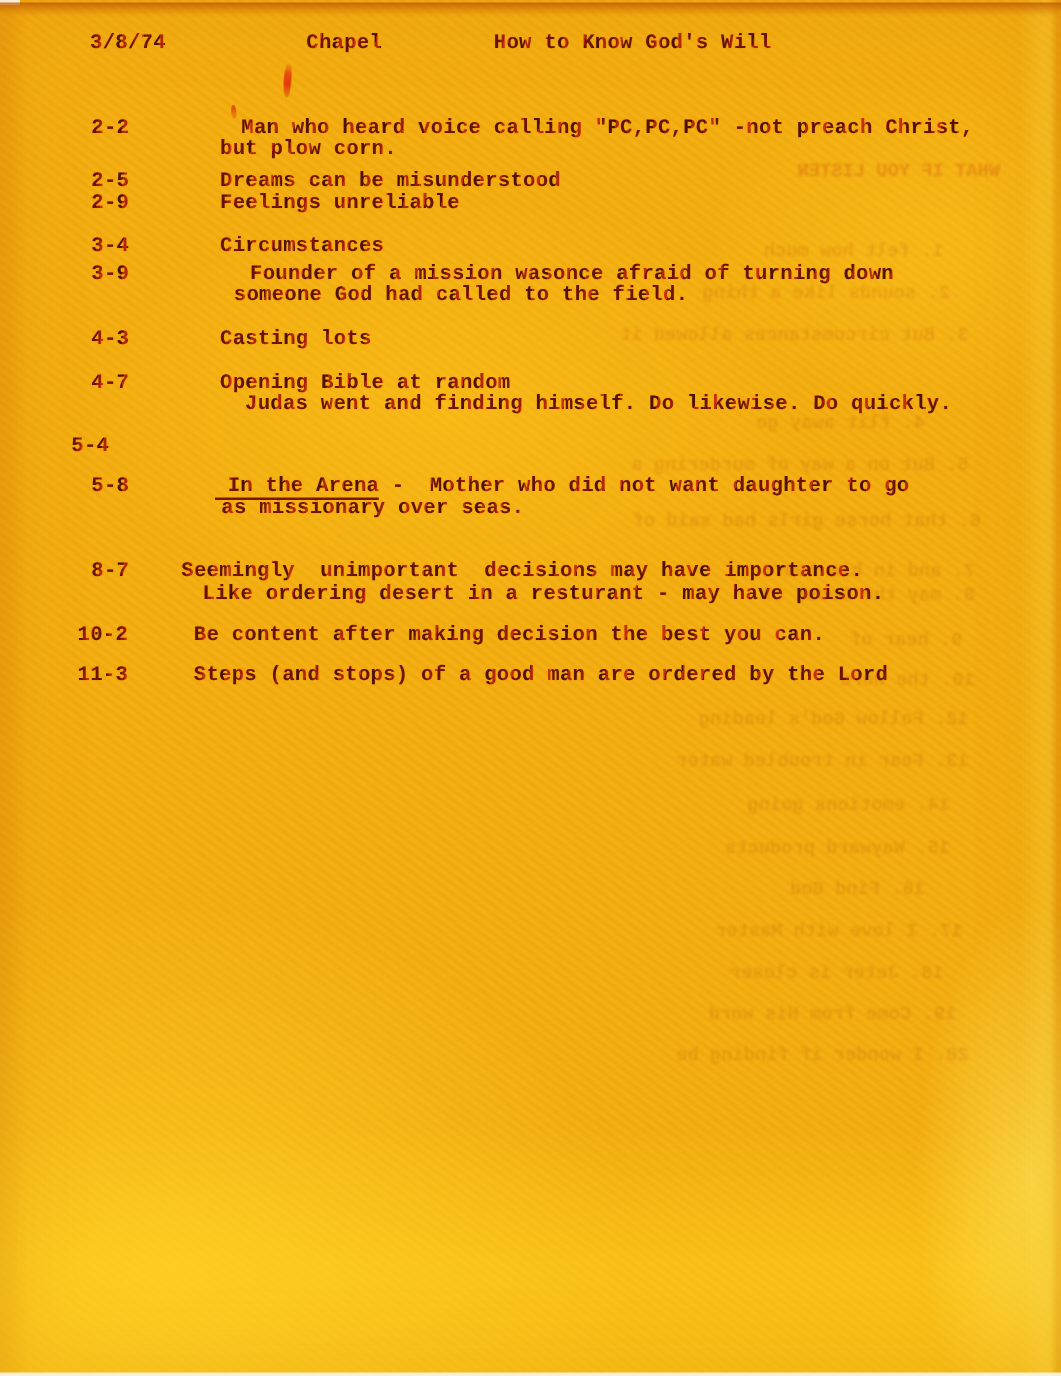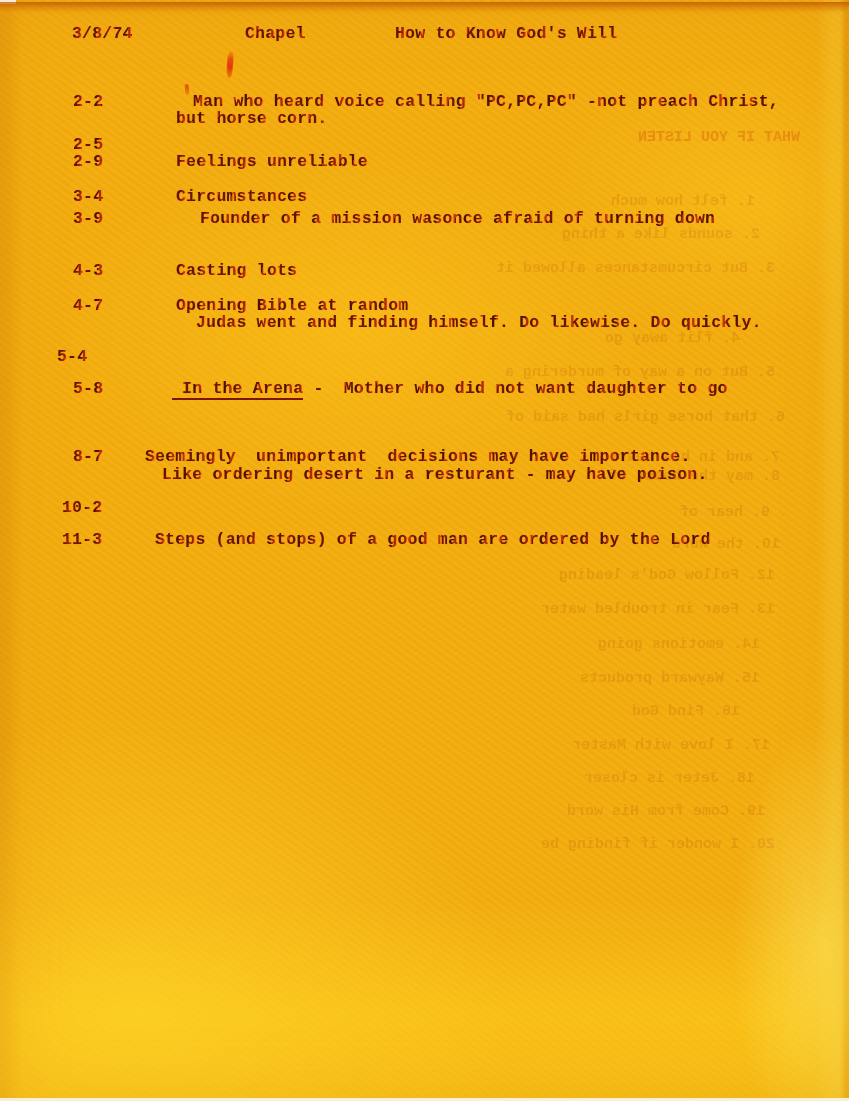--- a/index.html
+++ b/index.html
@@ -89,50 +89,54 @@
 
   <div class="line ink" style="left:72px;top:25px">3/8/74</div>
   <div class="line ink" style="left:245px;top:25px">Chapel</div>
   <div class="line ink" style="left:395px;top:25px">How to Know God's Will</div>
 
   <div class="smudge s1"></div>
   <div class="smudge s2"></div>
 
   <div class="line ink" style="left:73px;top:93px">2-2</div>
   <div class="line ink" style="left:193px;top:93px">Man who heard voice calling "PC,PC,PC" -not preach Christ,</div>
-  <div class="line ink" style="left:176px;top:110px">but horse corn.</div>
+  <div class="line ink" style="left:176px;top:110px">but plow corn.</div>
 
   <div class="line ink" style="left:73px;top:136px">2-5</div>
+  <div class="line ink" style="left:176px;top:136px">Dreams can be misunderstood</div>
 
   <div class="line ink" style="left:73px;top:153px">2-9</div>
   <div class="line ink" style="left:176px;top:153px">Feelings unreliable</div>
 
   <div class="line ink" style="left:73px;top:188px">3-4</div>
   <div class="line ink" style="left:176px;top:188px">Circumstances</div>
 
   <div class="line ink" style="left:73px;top:210px">3-9</div>
   <div class="line ink" style="left:200px;top:210px">Founder of a mission wasonce afraid of turning down</div>
+  <div class="line ink" style="left:187px;top:227px">someone God had called to the field.</div>
 
   <div class="line ink" style="left:73px;top:262px">4-3</div>
   <div class="line ink" style="left:176px;top:262px">Casting lots</div>
 
   <div class="line ink" style="left:73px;top:297px">4-7</div>
   <div class="line ink" style="left:176px;top:297px">Opening Bible at random</div>
   <div class="line ink" style="left:196px;top:314px">Judas went and finding himself. Do likewise. Do quickly.</div>
 
   <div class="line ink" style="left:57px;top:348px">5-4</div>
 
   <div class="line ink" style="left:73px;top:380px">5-8</div>
   <div class="line" style="left:172px;top:380px"><span class="ink u"> In the Arena</span><span class="ink"> -  Mother who did not want daughter to go</span></div>
+  <div class="line ink" style="left:177px;top:397px">as missionary over seas.</div>
 
   <div class="line ink" style="left:73px;top:448px">8-7</div>
   <div class="line ink" style="left:145px;top:448px">Seemingly  unimportant  decisions may have importance.</div>
   <div class="line ink" style="left:162px;top:466px">Like ordering desert in a resturant - may have poison.</div>
 
   <div class="line ink" style="left:62px;top:499px">10-2</div>
+  <div class="line ink" style="left:155px;top:499px">Be content after making decision the best you can.</div>
 
   <div class="line ink" style="left:62px;top:531px">11-3</div>
   <div class="line ink" style="left:155px;top:531px">Steps (and stops) of a good man are ordered by the Lord</div>
 
   <div class="ghost strong" style="left:450px;top:130px;width:350px">WHAT IF YOU LISTEN</div>
   <div class="ghost" style="left:575px;top:194px;width:180px">1. felt how much</div>
   <div class="ghost" style="left:560px;top:227px;width:200px">2. sounds like a thing</div>
   <div class="ghost" style="left:545px;top:261px;width:230px">3. But circumstances allowed it</div>
   <div class="ghost" style="left:560px;top:331px;width:180px">4. flit away go</div>
   <div class="ghost" style="left:545px;top:365px;width:230px">5. But on a way of murdering a</div>

